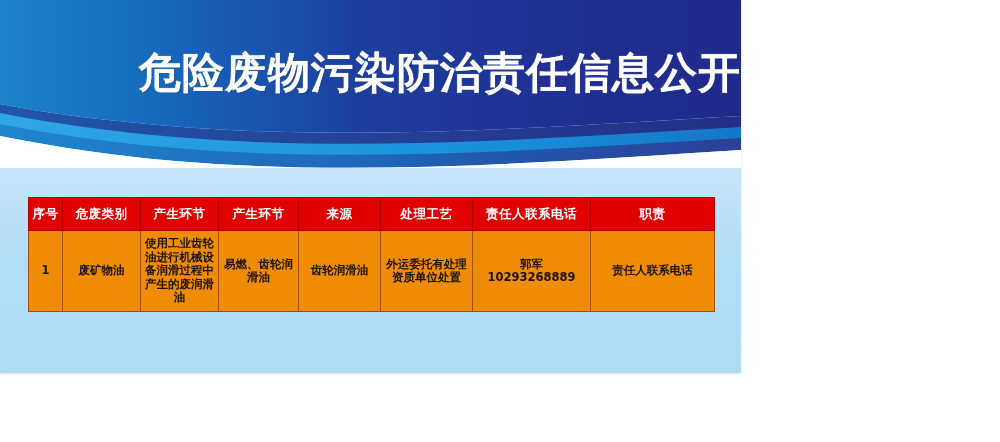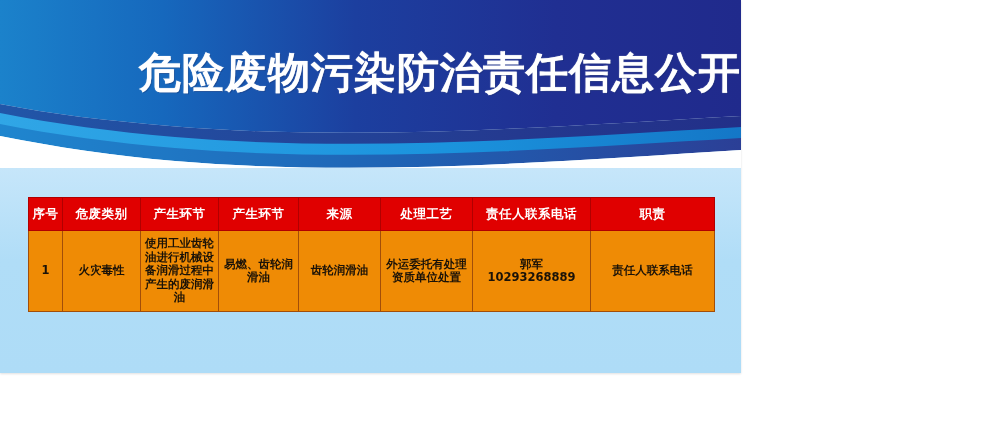--- a/index.html
+++ b/index.html
@@ -207,21 +207,21 @@
           <th>产生环节</th>
           <th>来源</th>
           <th>处理工艺</th>
           <th>责任人联系电话</th>
           <th>职责</th>
         </tr>
       </thead>
       <tbody>
         <tr>
           <td class="cell-index">1</td>
-          <td>火灾毒性</td>
+          <td>废矿物油</td>
           <td class="cell-narrow">使用工业齿轮油进行机械设备润滑过程中产生的废润滑油</td>
           <td>易燃、齿轮润滑油</td>
           <td>齿轮润滑油</td>
           <td class="cell-narrow">外运委托有处理资质单位处置</td>
           <td class="cell-phone">
             <div>郭军</div>
             <div>10293268889</div>
           </td>
           <td>责任人联系电话</td>
         </tr>

